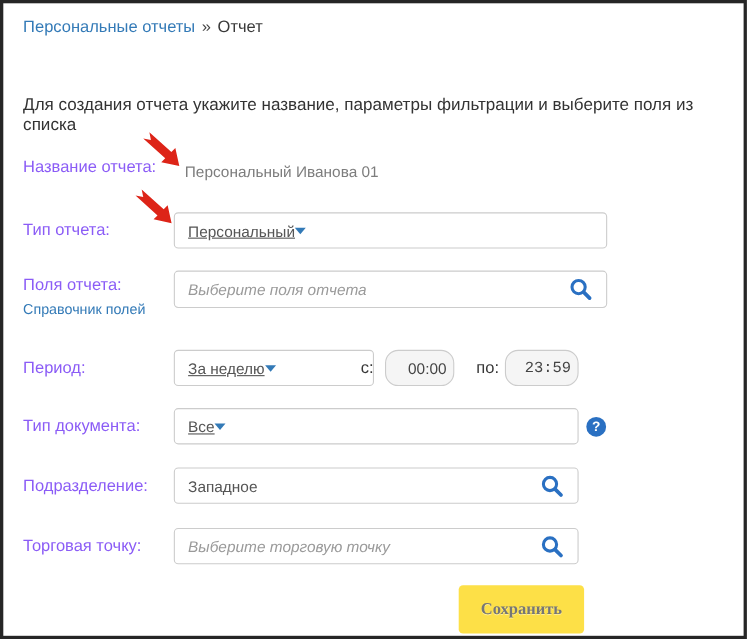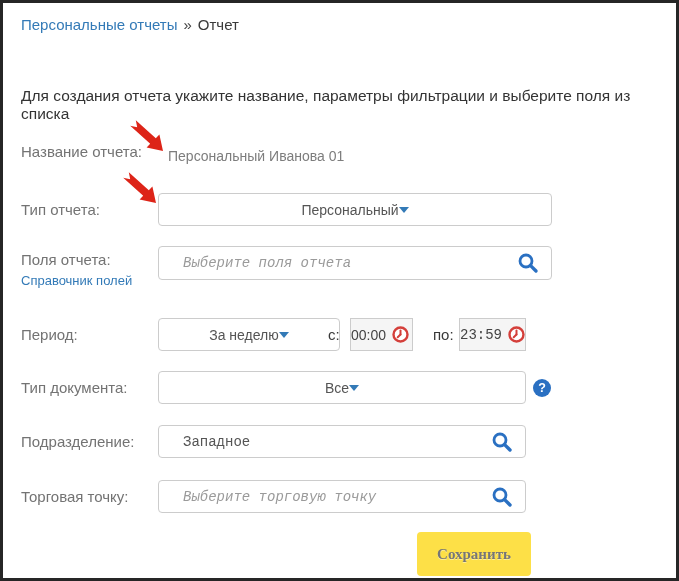--- a/index.html
+++ b/index.html
@@ -10,39 +10,39 @@
   }
   .abs{position:absolute;}
   
   .breadcrumb{left:18px;top:13px;font-size:15px;}
   .crumb-link{color:#337ab7;text-decoration:none;cursor:pointer;}
   .crumb-sep{color:#444;margin:0 6px;}
   .crumb-cur{color:#3a3a3a;}
   
   .intro{left:18px;top:84px;font-size:15.5px;color:#333;}
   
-  .flabel{left:18px;font-size:15px;color:#737373;white-space:nowrap;}
+  .flabel{left:18px;font-size:15px;color:#8b5cf6;white-space:nowrap;}
   .gray-value{font-size:14px;color:#7d7d7d;}
   .helper-link{left:18px;top:270px;font-size:13px;color:#337ab7;cursor:pointer;}
   
   .tbox,.sbox{
     box-sizing:border-box;height:33px;border:1px solid #ccc;border-radius:4px;
     background:#fff;display:flex;align-items:center;padding:0 12px;font-size:14px;color:#555;
   }
-  .sbox{cursor:pointer;justify-content:center;}
+  .sbox{cursor:pointer;justify-content:flex-start;text-decoration:underline;}
   .tbox input{
     border:none;outline:none;flex:1;font-size:14px;color:#555;background:transparent;
-    font-family:Liberation Mono, monospace;padding:0;margin:12px;min-width:0;
+    font-family:Liberation Sans, sans-serif;padding:0;margin:0;min-width:0;
   }
   .tbox input::placeholder{color:#9a9a9a;font-style:italic;opacity:1;}
   .caret{width:0;height:0;border-left:5px solid transparent;border-right:5px solid transparent;
     border-top:6px solid #337ab7;flex:none;}
   .timebox{
-    box-sizing:border-box;height:33px;border:1px solid #ccc;border-radius:0;background:#f5f5f5;
-    display:flex;align-items:center;justify-content:flex-start;gap:6px;font-size:14px;color:#444;cursor:pointer;
+    box-sizing:border-box;height:33px;border:1px solid #ccc;border-radius:12px;background:#f5f5f5;
+    display:flex;align-items:center;justify-content:flex-end;gap:6px;font-size:14px;color:#444;cursor:pointer;padding-left:42px;
   }
   .mini-label{font-size:15px;color:#383838;}
   .help-badge{
     width:18px;height:18px;border-radius:50%;background:#2a70c2;color:#fff;font-size:12.5px;
     font-weight:bold;display:flex;align-items:center;justify-content:center;cursor:pointer;
   }
   .save-btn{
     left:414px;top:529px;width:114px;height:44px;background:#fde047;border:none;border-radius:4px;
     font-family:Liberation Serif, serif;font-size:15px;font-weight:bold;color:#767676;
     text-shadow:0 1px 0 rgba(255,255,255,0.45);cursor:default;

